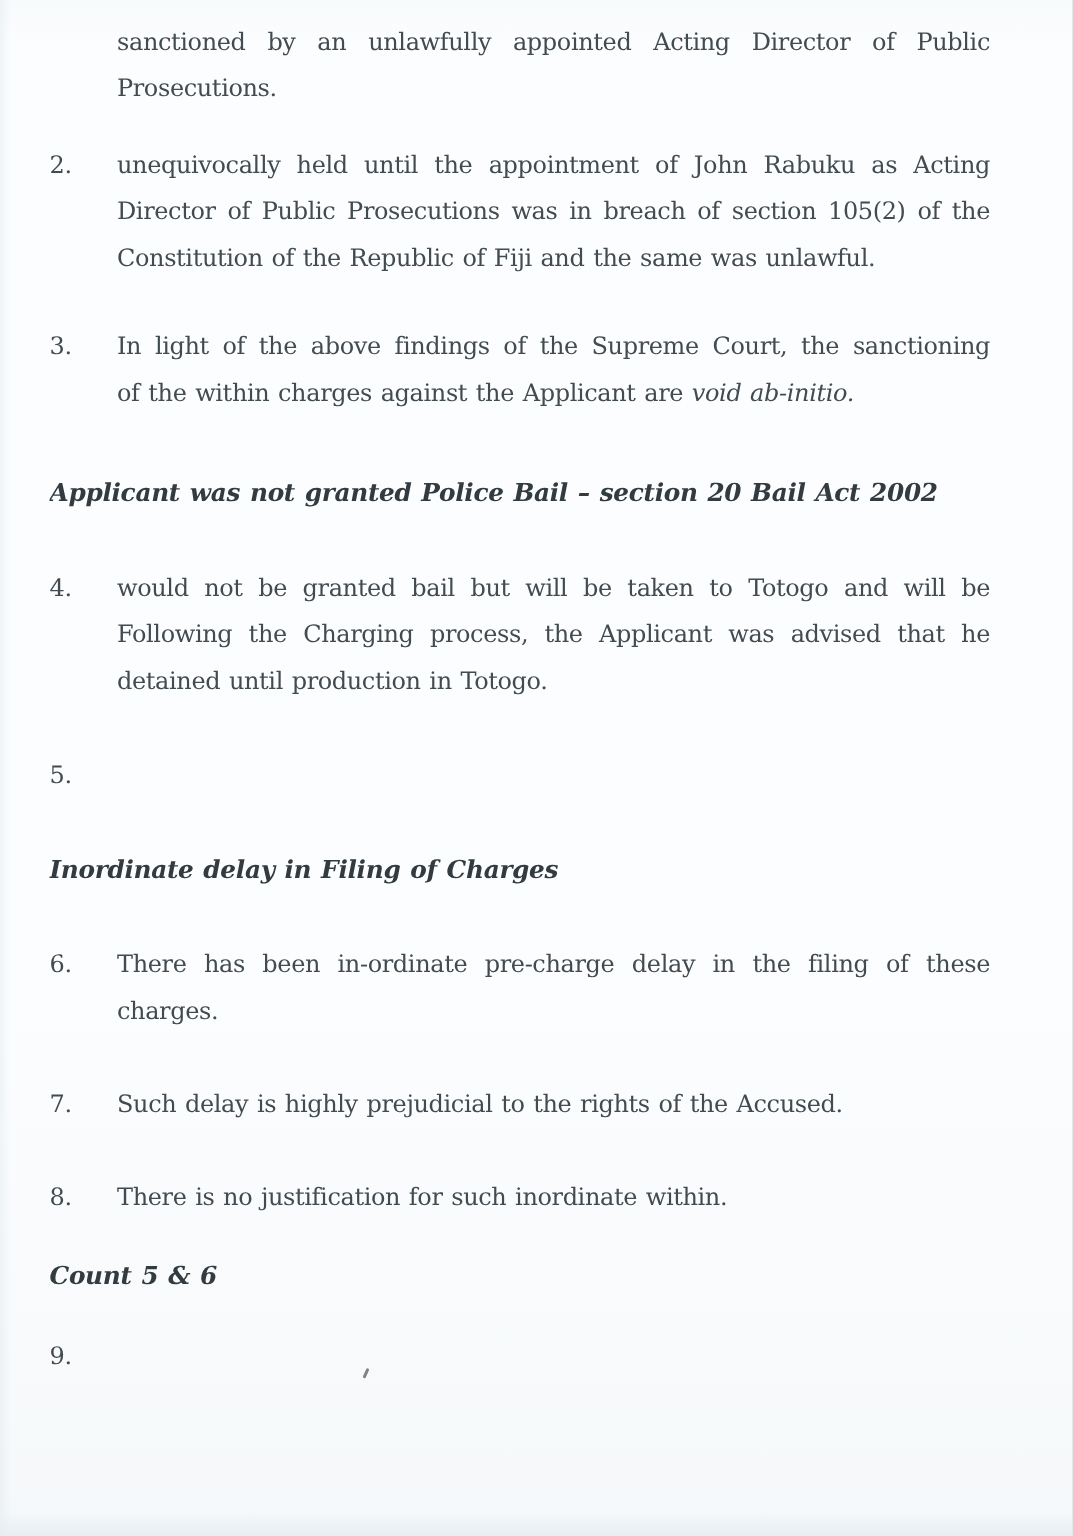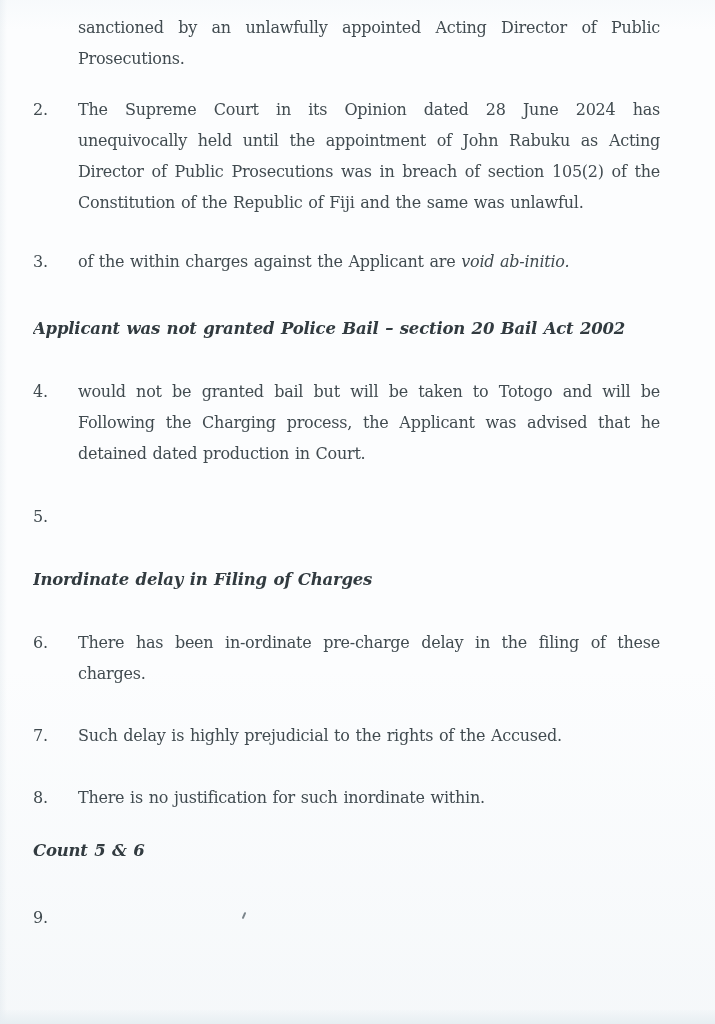--- a/index.html
+++ b/index.html
@@ -43,21 +43,21 @@
     box-sizing:border-box;
     padding:12px 0 0 33px;
   }
   .block{margin-bottom:32px;}
   .doc > .block:nth-child(1){margin-bottom:20px;}
   .doc > .block:nth-child(2){margin-bottom:28px;}
   .doc > .block:nth-child(3){margin-bottom:36px;}
   .doc > .block:nth-child(8){margin-bottom:31px;}
   .doc > .block:nth-child(9){margin-bottom:31px;}
   .doc > .block:nth-child(10){margin-bottom:22px;}
-  .doc > .block:nth-child(11){margin-bottom:36px;}
+  .doc > .block:nth-child(11){margin-bottom:22px;}
   .doc > .block:last-child{margin-bottom:0;}
 
   .numbered{display:flex;align-items:flex-start;}
   .num{
     flex:0 0 45px;
     font-size:16px;
     line-height:31px;
     letter-spacing:-0.25px;
   }
   .lines{width:582px;}
@@ -99,41 +99,41 @@
   <div class="doc">
       <div class="block continuation">
         <div class="lines">
           <div class="line just"><span>sanctioned by an unlawfully appointed Acting Director of Public</span></div>
           <div class="line"><span>Prosecutions.</span></div>
         </div>
       </div>
       <div class="block numbered">
         <span class="num">2.</span>
         <div class="lines">
-          <div class="line just"><span>The Supreme Court in its Opinion dated 28 June 2024 has</span></div>
           <div class="line just"><span>unequivocally held until the appointment of John Rabuku as Acting</span></div>
           <div class="line just"><span>Director of Public Prosecutions was in breach of section 105(2) of the</span></div>
           <div class="line"><span>Constitution of the Republic of Fiji and the same was unlawful.</span></div>
         </div>
       </div>
       <div class="block numbered">
         <span class="num">3.</span>
         <div class="lines">
+          <div class="line just"><span>In light of the above findings of the Supreme Court, the sanctioning</span></div>
           <div class="line"><span>of the within charges against the Applicant are </span><i>void ab-initio.</i></div>
         </div>
       </div>
       <div class="block heading">
         <div class="line"><span>Applicant was not granted Police Bail – section 20 Bail Act 2002</span></div>
       </div>
       <div class="block numbered">
         <span class="num">4.</span>
         <div class="lines">
           <div class="line just"><span>would not be granted bail but will be taken to Totogo and will be</span></div>
           <div class="line just"><span>Following the Charging process, the Applicant was advised that he</span></div>
-          <div class="line"><span>detained dated production in Court.</span></div>
+          <div class="line"><span>detained until production in Totogo.</span></div>
         </div>
       </div>
       <div class="block numbered">
         <span class="num">5.</span>
       </div>
       <div class="block heading">
         <div class="line"><span>Inordinate delay in Filing of Charges</span></div>
       </div>
       <div class="block numbered">
         <span class="num">6.</span>

